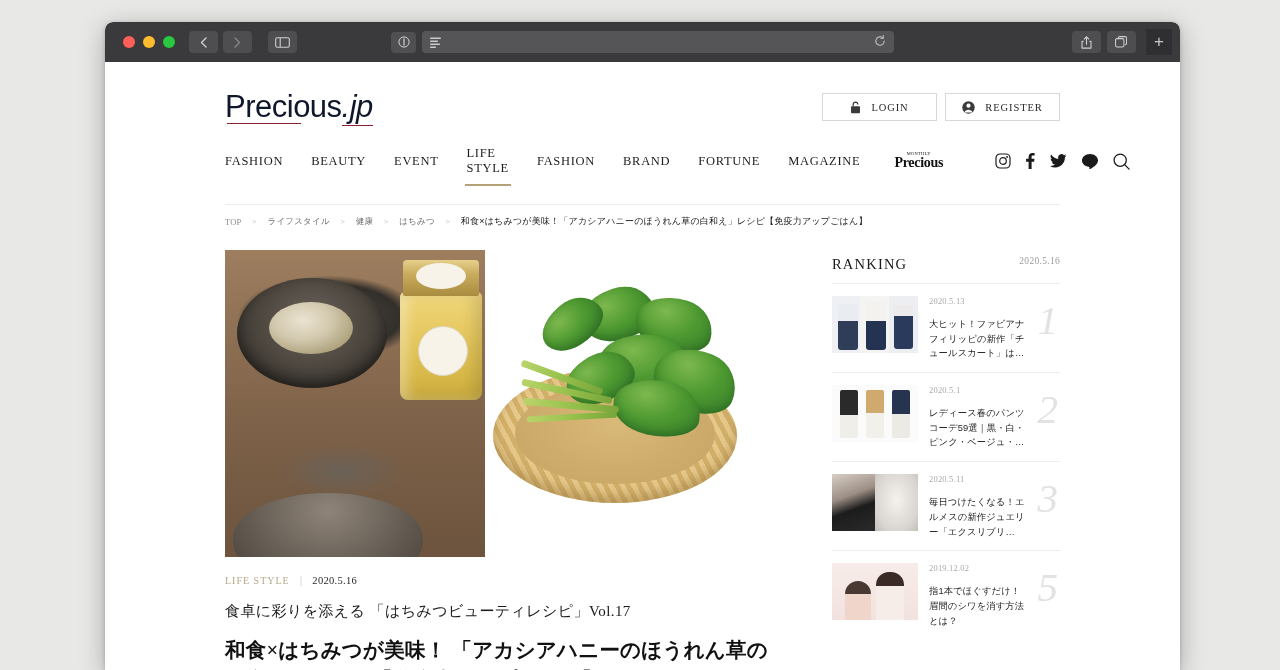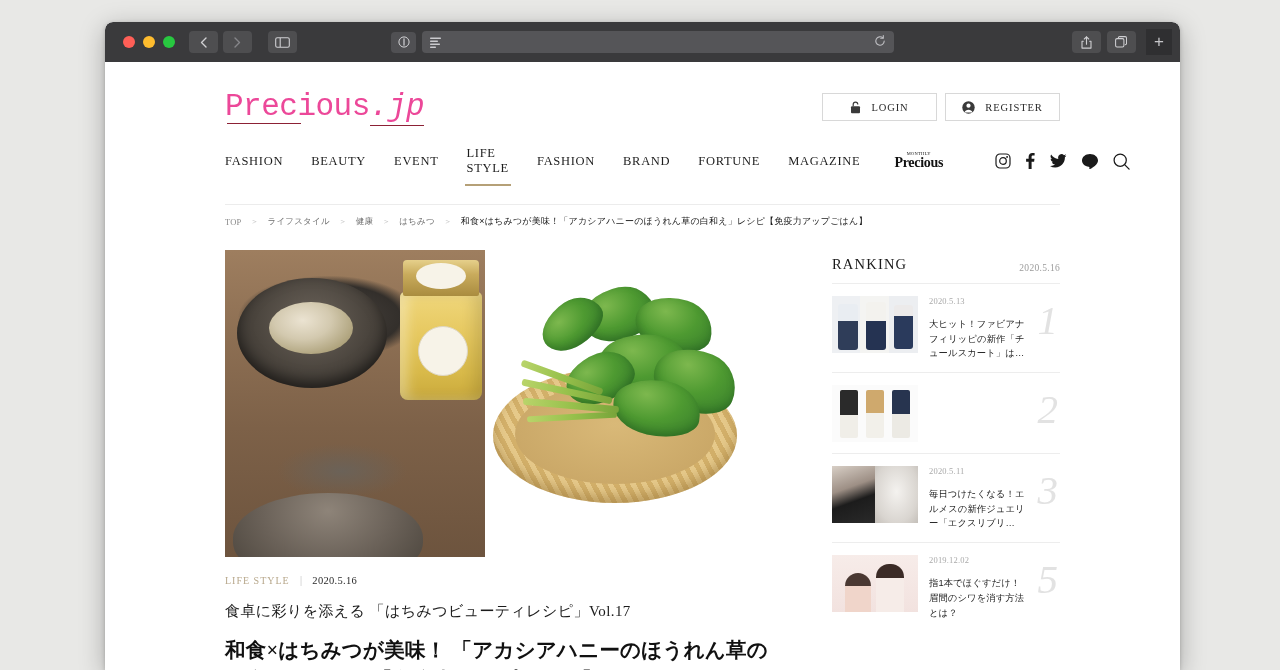--- a/index.html
+++ b/index.html
@@ -113,24 +113,24 @@
   }
 
   
   .site-header {
     display: flex; align-items: flex-start;
     justify-content: space-between;
     padding-top: 23px;
   }
   .logo {
     position: relative;
-    font-family: Liberation Mono, monospace;
+    font-family: Liberation Sans, sans-serif;
     font-size: 31px;
     letter-spacing: -0.5px;
-    color: #ec4899;
+    color: #0f172a;
     line-height: 1;
     padding-top: 6px;
   }
   .logo .jp {
     font-style: italic;
     border-bottom: 1.5px solid #8c2135;
     padding-bottom: 1px;
   }
   .logo::after {
     content: "";
@@ -345,21 +345,21 @@
     font-family: "Liberation Serif", serif;
     font-size: 20.5px;
     line-height: 1.47;
     color: #111;
     letter-spacing: 0.2px;
     width: 545px;
   }
 
   
   .rank-head {
-    display: flex; align-items: flex-end; justify-content: space-between;
+    display: flex; align-items: flex-start; justify-content: space-between;
     padding-top: 6px;
   }
   .rank-title {
     font-family: "Liberation Serif", serif;
     font-size: 14.5px; letter-spacing: 1.2px; color: #1a1a1a;
   }
   .rank-date {
     font-family: "Liberation Serif", serif;
     font-size: 9.5px; color: #9b9b9b; letter-spacing: 0.3px;
   }
@@ -647,20 +647,24 @@
                 <div class="rank-itemdate">2020.5.13</div>
                 <div class="rank-itemtitle">大ヒット！ファビアナフィリッピの新作「チュールスカート」は…</div>
               </div>
               <div class="rank-num">1</div>
             </div>
 
             <div class="rank-item">
               <div class="rank-thumb t2">
                   <i></i>
                 </div>
+              <div class="rank-text">
+                <div class="rank-itemdate">2020.5.1</div>
+                <div class="rank-itemtitle">レディース春のパンツコーデ59選｜黒・白・ピンク・ベージュ・…</div>
+              </div>
               <div class="rank-num">2</div>
             </div>
 
             <div class="rank-item">
               <div class="rank-thumb t3"></div>
               <div class="rank-text">
                 <div class="rank-itemdate">2020.5.11</div>
                 <div class="rank-itemtitle">毎日つけたくなる！エルメスの新作ジュエリー「エクスリブリ…</div>
               </div>
               <div class="rank-num">3</div>

